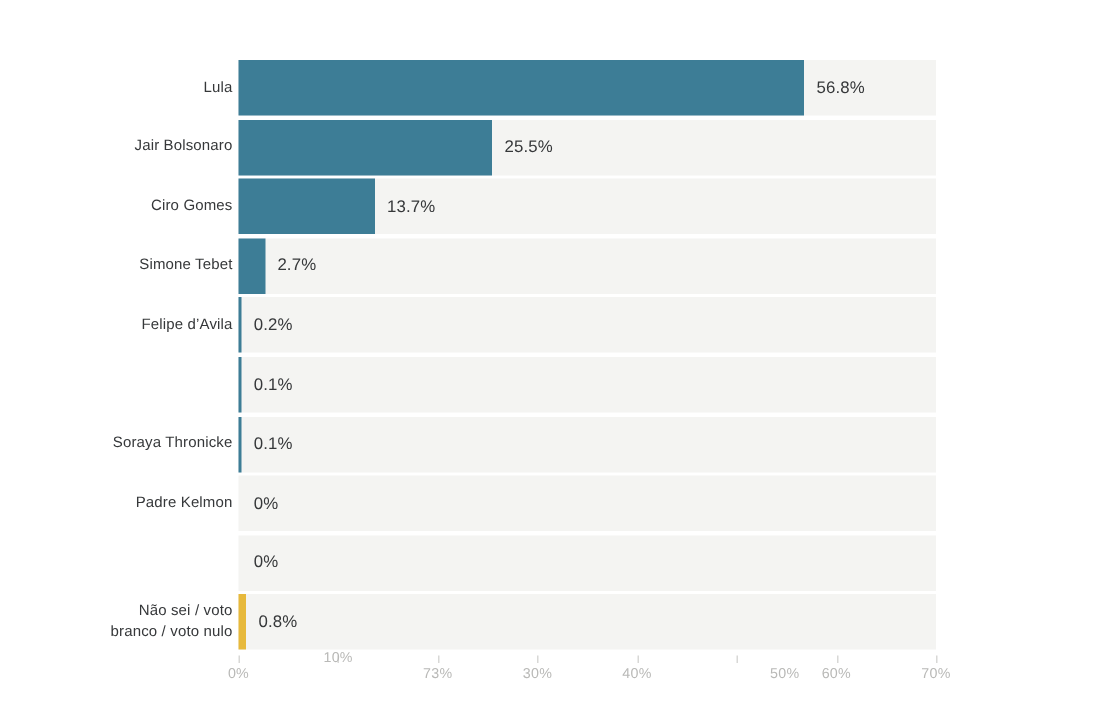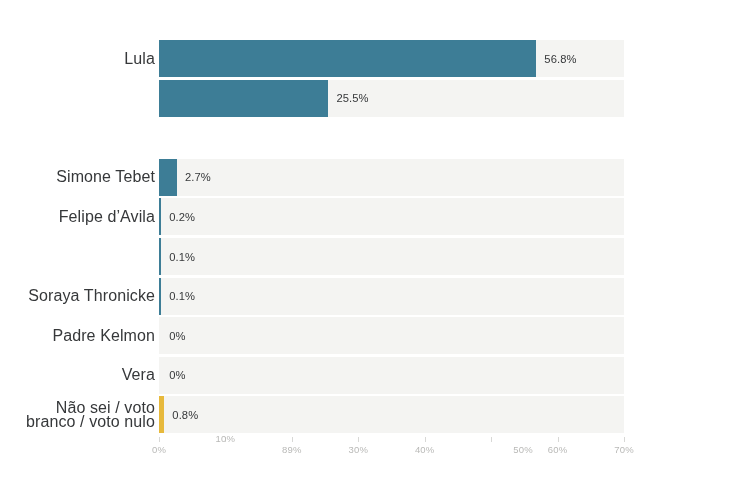--- a/index.html
+++ b/index.html
@@ -36,21 +36,21 @@
   .row-label {
     position: absolute;
     right: 580px; 
     top: 0;
     width: 140px;
     height: 37px;
     display: flex;
     flex-direction: column;
     align-items: flex-end;
     justify-content: center;
-    font-size: 16px;
+    font-size: 10px;
     line-height: 14px;
     color: #36383a;
     letter-spacing: 0.1px;
     white-space: pre;
   }
   .row-track {
     position: absolute;
     left: 159px;
     top: 0;
     width: 465px;
@@ -108,21 +108,28 @@
   <div class="plot-area">
       <div class="row" style="top: 40px;">
         <div class="row-track"></div>
         <div class="row-bar" style="width: 377.314px; background: rgb(61, 125, 150);"></div>
         <div class="row-label"><span>Lula</span></div>
         <div class="row-value" style="left: 544.314px;">56.8%</div>
       </div>
       <div class="row" style="top: 79.6px;">
         <div class="row-track"></div>
         <div class="row-bar" style="width: 169.393px; background: rgb(61, 125, 150);"></div>
+        <div class="row-label"><span>Jair Bolsonaro</span></div>
         <div class="row-value" style="left: 336.393px;">25.5%</div>
+      </div>
+      <div class="row" style="top: 119.2px;">
+        <div class="row-track"></div>
+        <div class="row-bar" style="width: 91.0071px; background: rgb(61, 125, 150);"></div>
+        <div class="row-label"><span>Ciro Gomes</span></div>
+        <div class="row-value" style="left: 258.007px;">13.7%</div>
       </div>
       <div class="row" style="top: 158.8px;">
         <div class="row-track"></div>
         <div class="row-bar" style="width: 17.9357px; background: rgb(61, 125, 150);"></div>
         <div class="row-label"><span>Simone Tebet</span></div>
         <div class="row-value" style="left: 184.936px;">2.7%</div>
       </div>
       <div class="row" style="top: 198.4px;">
         <div class="row-track"></div>
         <div class="row-bar" style="width: 2.2px; background: rgb(61, 125, 150);"></div>
@@ -140,37 +147,36 @@
         <div class="row-label"><span>Soraya Thronicke</span></div>
         <div class="row-value" style="left: 169.2px;">0.1%</div>
       </div>
       <div class="row" style="top: 317.2px;">
         <div class="row-track"></div>
         <div class="row-label"><span>Padre Kelmon</span></div>
         <div class="row-value" style="left: 169.2px;">0%</div>
       </div>
       <div class="row" style="top: 356.8px;">
         <div class="row-track"></div>
-        <div class="row-label"><span>Vera</span></div>
         <div class="row-value" style="left: 169.2px;">0%</div>
       </div>
       <div class="row" style="top: 396.4px;">
         <div class="row-track"></div>
         <div class="row-bar accent-yellow" style="width: 5.31429px; background: rgb(231, 185, 60);"></div>
         <div class="row-label"><span>Não sei / voto</span><span>branco / voto nulo</span></div>
         <div class="row-value" style="left: 172.314px; text-align: center;">0.8%</div>
       </div>
     </div>
   <div class="axis">
       <div class="tick" style="left: 159px; top: 437px;"></div>
       <div class="tick-label" style="left: 159px; top: 444px;">0%</div>
       <div class="tick" style="left: 225px; top: 437px;"></div>
       <div class="tick-label" style="left: 225.429px; top: 433px;">10%</div>
       <div class="tick" style="left: 292px; top: 437px;"></div>
-      <div class="tick-label" style="left: 291.857px; top: 444px;">89%</div>
+      <div class="tick-label" style="left: 291.857px; top: 444px;">73%</div>
       <div class="tick" style="left: 358px; top: 437px;"></div>
       <div class="tick-label" style="left: 358.286px; top: 444px;">30%</div>
       <div class="tick" style="left: 425px; top: 437px;"></div>
       <div class="tick-label" style="left: 424.714px; top: 444px;">40%</div>
       <div class="tick" style="left: 491px; top: 437px;"></div>
       <div class="tick-label" style="left: 491.143px; top: 444px; margin-left: 32px;">50%</div>
       <div class="tick" style="left: 558px; top: 437px;"></div>
       <div class="tick-label" style="left: 557.571px; top: 444px;">60%</div>
       <div class="tick" style="left: 624px; top: 437px;"></div>
       <div class="tick-label" style="left: 624px; top: 444px; text-align: right;">70%</div>

